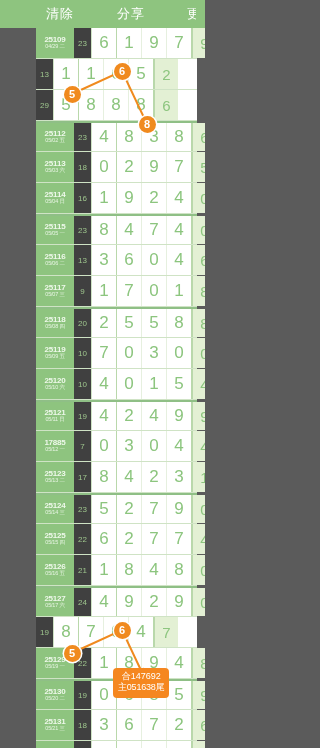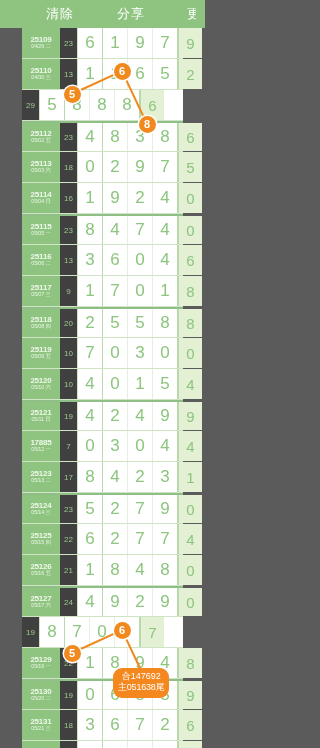--- a/index.html
+++ b/index.html
@@ -23,21 +23,21 @@
     color: #ffffff; font-size: 13px; letter-spacing: 1px;
     white-space: nowrap;
   }
   .hbtn.clear { margin-left: 46px; }
   .hbtn.share { margin-left: 43px; }
   .hbtn.more  { margin-left: 42px; overflow: hidden; width: 9px; }
 
   
   .board {
     position: absolute;
-    top: 28px; left: 22px;
+    top: 28px; left: 36px;
     width: 161px; height: 720px;
     background: #ffffff;
   }
   .rows { position: relative; width: 100%; }
 
   .row {
     display: flex;
     height: 31px;
     width: 161px;
     border-bottom: 1px solid #cfe3c5;
@@ -98,21 +98,21 @@
     background: #f08a1e;
     color: #ffffff;
     font-size: 11px; font-weight: bold;
     display: flex; align-items: center; justify-content: center;
     box-shadow: 0 0 0 1.5px #ffffff;
   }
   .tooltip {
     position: absolute;
     background: #f5871f;
     color: #ffffff;
-    border-radius: 9px;
+    border-radius: 4px;
     padding: 3px 5px 4px 5px;
     font-size: 9px;
     line-height: 1.25;
     white-space: nowrap;
     text-align: center;
   }
   .tooltip .t2 { letter-spacing: -0.2px; }
 </style>
 </head>
 <body>
@@ -133,24 +133,20 @@
             <span class="dt">04/29 二</span>
           </div>
           <div class="c-sum">23</div>
           <div class="c-d thick">6</div>
           <div class="c-d">1</div>
           <div class="c-d">9</div>
           <div class="c-d thick">7</div>
           <div class="c-tail">9</div>
         </div>
         <div class="row">
-          <div class="c-label">
-            <span class="iss">25110</span>
-            <span class="dt">04/30 三</span>
-          </div>
           <div class="c-sum">13</div>
           <div class="c-d thick">1</div>
           <div class="c-d">1</div>
           <div class="c-d">6</div>
           <div class="c-d thick">5</div>
           <div class="c-tail">2</div>
         </div>
         <div class="row">
           <div class="c-sum">29</div>
           <div class="c-d thick">5</div>

